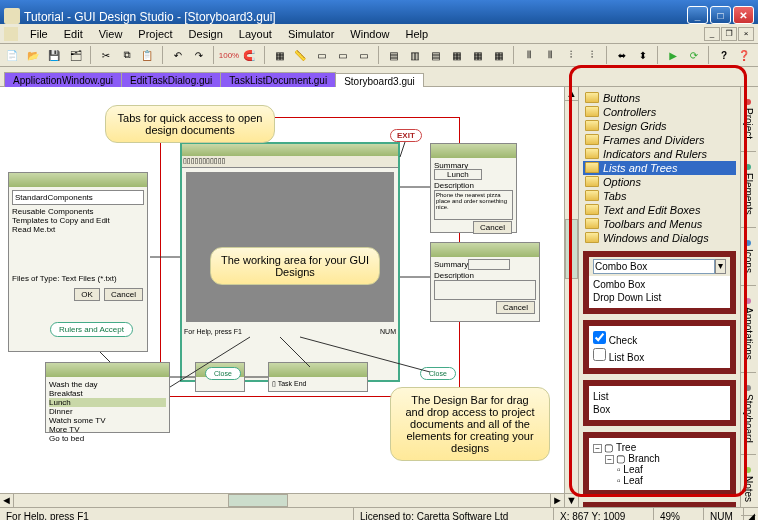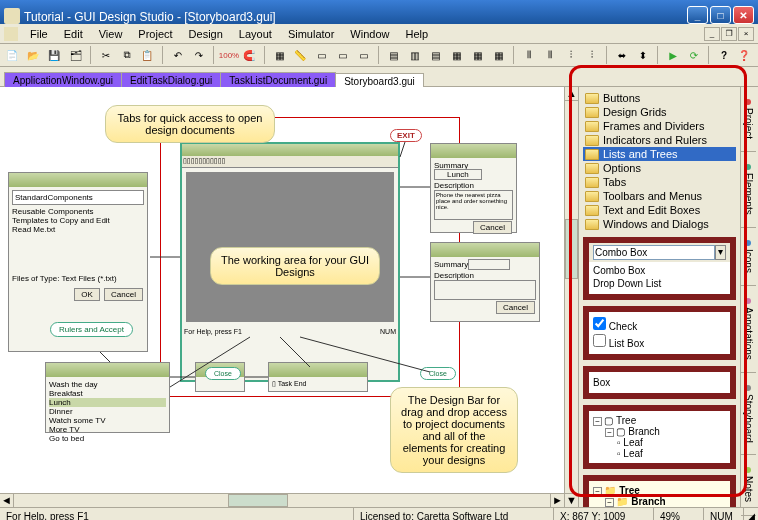--- a/index.html
+++ b/index.html
@@ -33,21 +33,21 @@
   .main { display: flex; height: 420px; }
   .canvas { flex: 1; background: #fff; position: relative; overflow: hidden; }
   
   
   .designbar { width: 180px; background: #ece9d8; border-left: 1px solid #aca899; display: flex; }
   .designbar-content { flex: 1; overflow-y: auto; padding: 4px; }
   .designbar-tabs { width: 18px; background: #ece9d8; border-left: 1px solid #aca899; display: flex; flex-direction: column; }
   .vtab { writing-mode: vertical-rl; padding: 12px 2px; font-size: 10px; border-bottom: 1px solid #aca899; cursor: pointer; }
   .vtab .dot { display: inline-block; width: 6px; height: 6px; border-radius: 50%; margin-bottom: 3px; }
   
-  .folder-item { display: flex; align-items: flex-end; padding: 1px 2px; cursor: pointer; }
+  .folder-item { display: flex; align-items: flex-start; padding: 1px 2px; cursor: pointer; font-style: italic; }
   .folder-item.selected { background: #316ac5; color: #fff; }
   .folder-icon { width: 14px; height: 11px; background: linear-gradient(to bottom,#fceb9c,#e8c04e); border: 1px solid #c5a038; border-radius: 1px 1px 0 0; margin-right: 4px; flex-shrink: 0; }
   
   .element-panel { background: #fff; border: 6px solid #7f1d1d; margin-top: 6px; padding: 4px; font-size: 10px; }
   .element-panel .row { padding: 1px 0; }
   .element-panel .hdr { background: #ece9d8; margin: -4px -4px 2px -4px; padding: 2px 4px; display:flex; }
   .element-panel .hdr input { width: 100%; border: 1px solid #7f9db9; font-size: 10px; padding: 1px; }
   .tree-item { padding-left: 0; }
   .tree-item.l1 { padding-left: 12px; }
   .tree-item.l2 { padding-left: 24px; }
@@ -233,21 +233,21 @@
       <line x1="400" y1="100" x2="430" y2="100"></line>
       <line x1="400" y1="190" x2="430" y2="190"></line>
       <line x1="300" y1="250" x2="430" y2="285"></line>
       <line x1="250" y1="250" x2="170" y2="300"></line>
       <line x1="280" y1="250" x2="310" y2="280"></line>
       <line x1="405" y1="55" x2="400" y2="70"></line>
     </svg>
 
     <div class="callout" style="left:105px;top:18px;width:170px">Tabs for quick access to open design documents</div>
     <div class="callout" style="left:210px;top:160px;width:170px">The working area for your GUI Designs</div>
-    <div class="callout" style="left:390px;top:300px;width:128px">The Design Bar for drag and drop access to project documents and all of the elements for creating your designs</div>
+    <div class="callout" style="left:390px;top:300px;width:160px">The Design Bar for drag and drop access to project documents and all of the elements for creating your designs</div>
 
     <div style="position:absolute;bottom:0;left:0;right:0;height:14px;background:#ece9d8;border-top:1px solid #aca899;display:flex">
       <div style="width:14px;border-right:1px solid #aca899;text-align:center">◄</div>
       <div style="flex:1;position:relative">
           <div style="position:absolute;left:40%;width:60px;height:100%;background:#cdc;border:1px solid #aca899"></div>
         </div>
       <div style="width:14px;border-left:1px solid #aca899;text-align:center">►</div>
     </div>
   </div>
 
@@ -261,20 +261,24 @@
 
   <div class="designbar">
     <div class="designbar-content">
       <div id="folder-list">
           <div class="folder-item">
             <span class="folder-icon"></span>
             <span>Buttons</span>
           </div>
           <div class="folder-item">
             <span class="folder-icon"></span>
+            <span>Controllers</span>
+          </div>
+          <div class="folder-item">
+            <span class="folder-icon"></span>
             <span>Design Grids</span>
           </div>
           <div class="folder-item">
             <span class="folder-icon"></span>
             <span>Frames and Dividers</span>
           </div>
           <div class="folder-item">
             <span class="folder-icon"></span>
             <span>Indicators and Rulers</span>
           </div>
@@ -285,25 +289,25 @@
           <div class="folder-item">
             <span class="folder-icon"></span>
             <span>Options</span>
           </div>
           <div class="folder-item">
             <span class="folder-icon"></span>
             <span>Tabs</span>
           </div>
           <div class="folder-item">
             <span class="folder-icon"></span>
+            <span>Text and Edit Boxes</span>
+          </div>
+          <div class="folder-item">
+            <span class="folder-icon"></span>
             <span>Toolbars and Menus</span>
-          </div>
-          <div class="folder-item">
-            <span class="folder-icon"></span>
-            <span>Text and Edit Boxes</span>
           </div>
           <div class="folder-item">
             <span class="folder-icon"></span>
             <span>Windows and Dialogs</span>
           </div>
         </div>
 
       <div class="element-panel">
         <div class="hdr">
             <input value="Combo Box" style="">
@@ -312,20 +316,21 @@
         <div class="row">Combo Box</div>
         <div class="row">Drop Down List</div>
       </div>
 
       <div class="element-panel">
         <div class="row"><input type="checkbox" checked="" style=""> <span>Check</span></div>
         <div class="row"><input type="checkbox" style=""> <span>List Box</span></div>
       </div>
 
       <div class="element-panel">
+        <div class="row">List</div>
         <div class="row">Box</div>
       </div>
 
       <div class="element-panel">
         <div class="tree-item"><span class="exp">−</span>▢ <span>Tree</span></div>
         <div class="tree-item l1"><span class="exp">−</span>▢ <span>Branch</span></div>
         <div class="tree-item l2">▫ <span>Leaf</span></div>
         <div class="tree-item l2">▫ <span>Leaf</span></div>
       </div>
 

